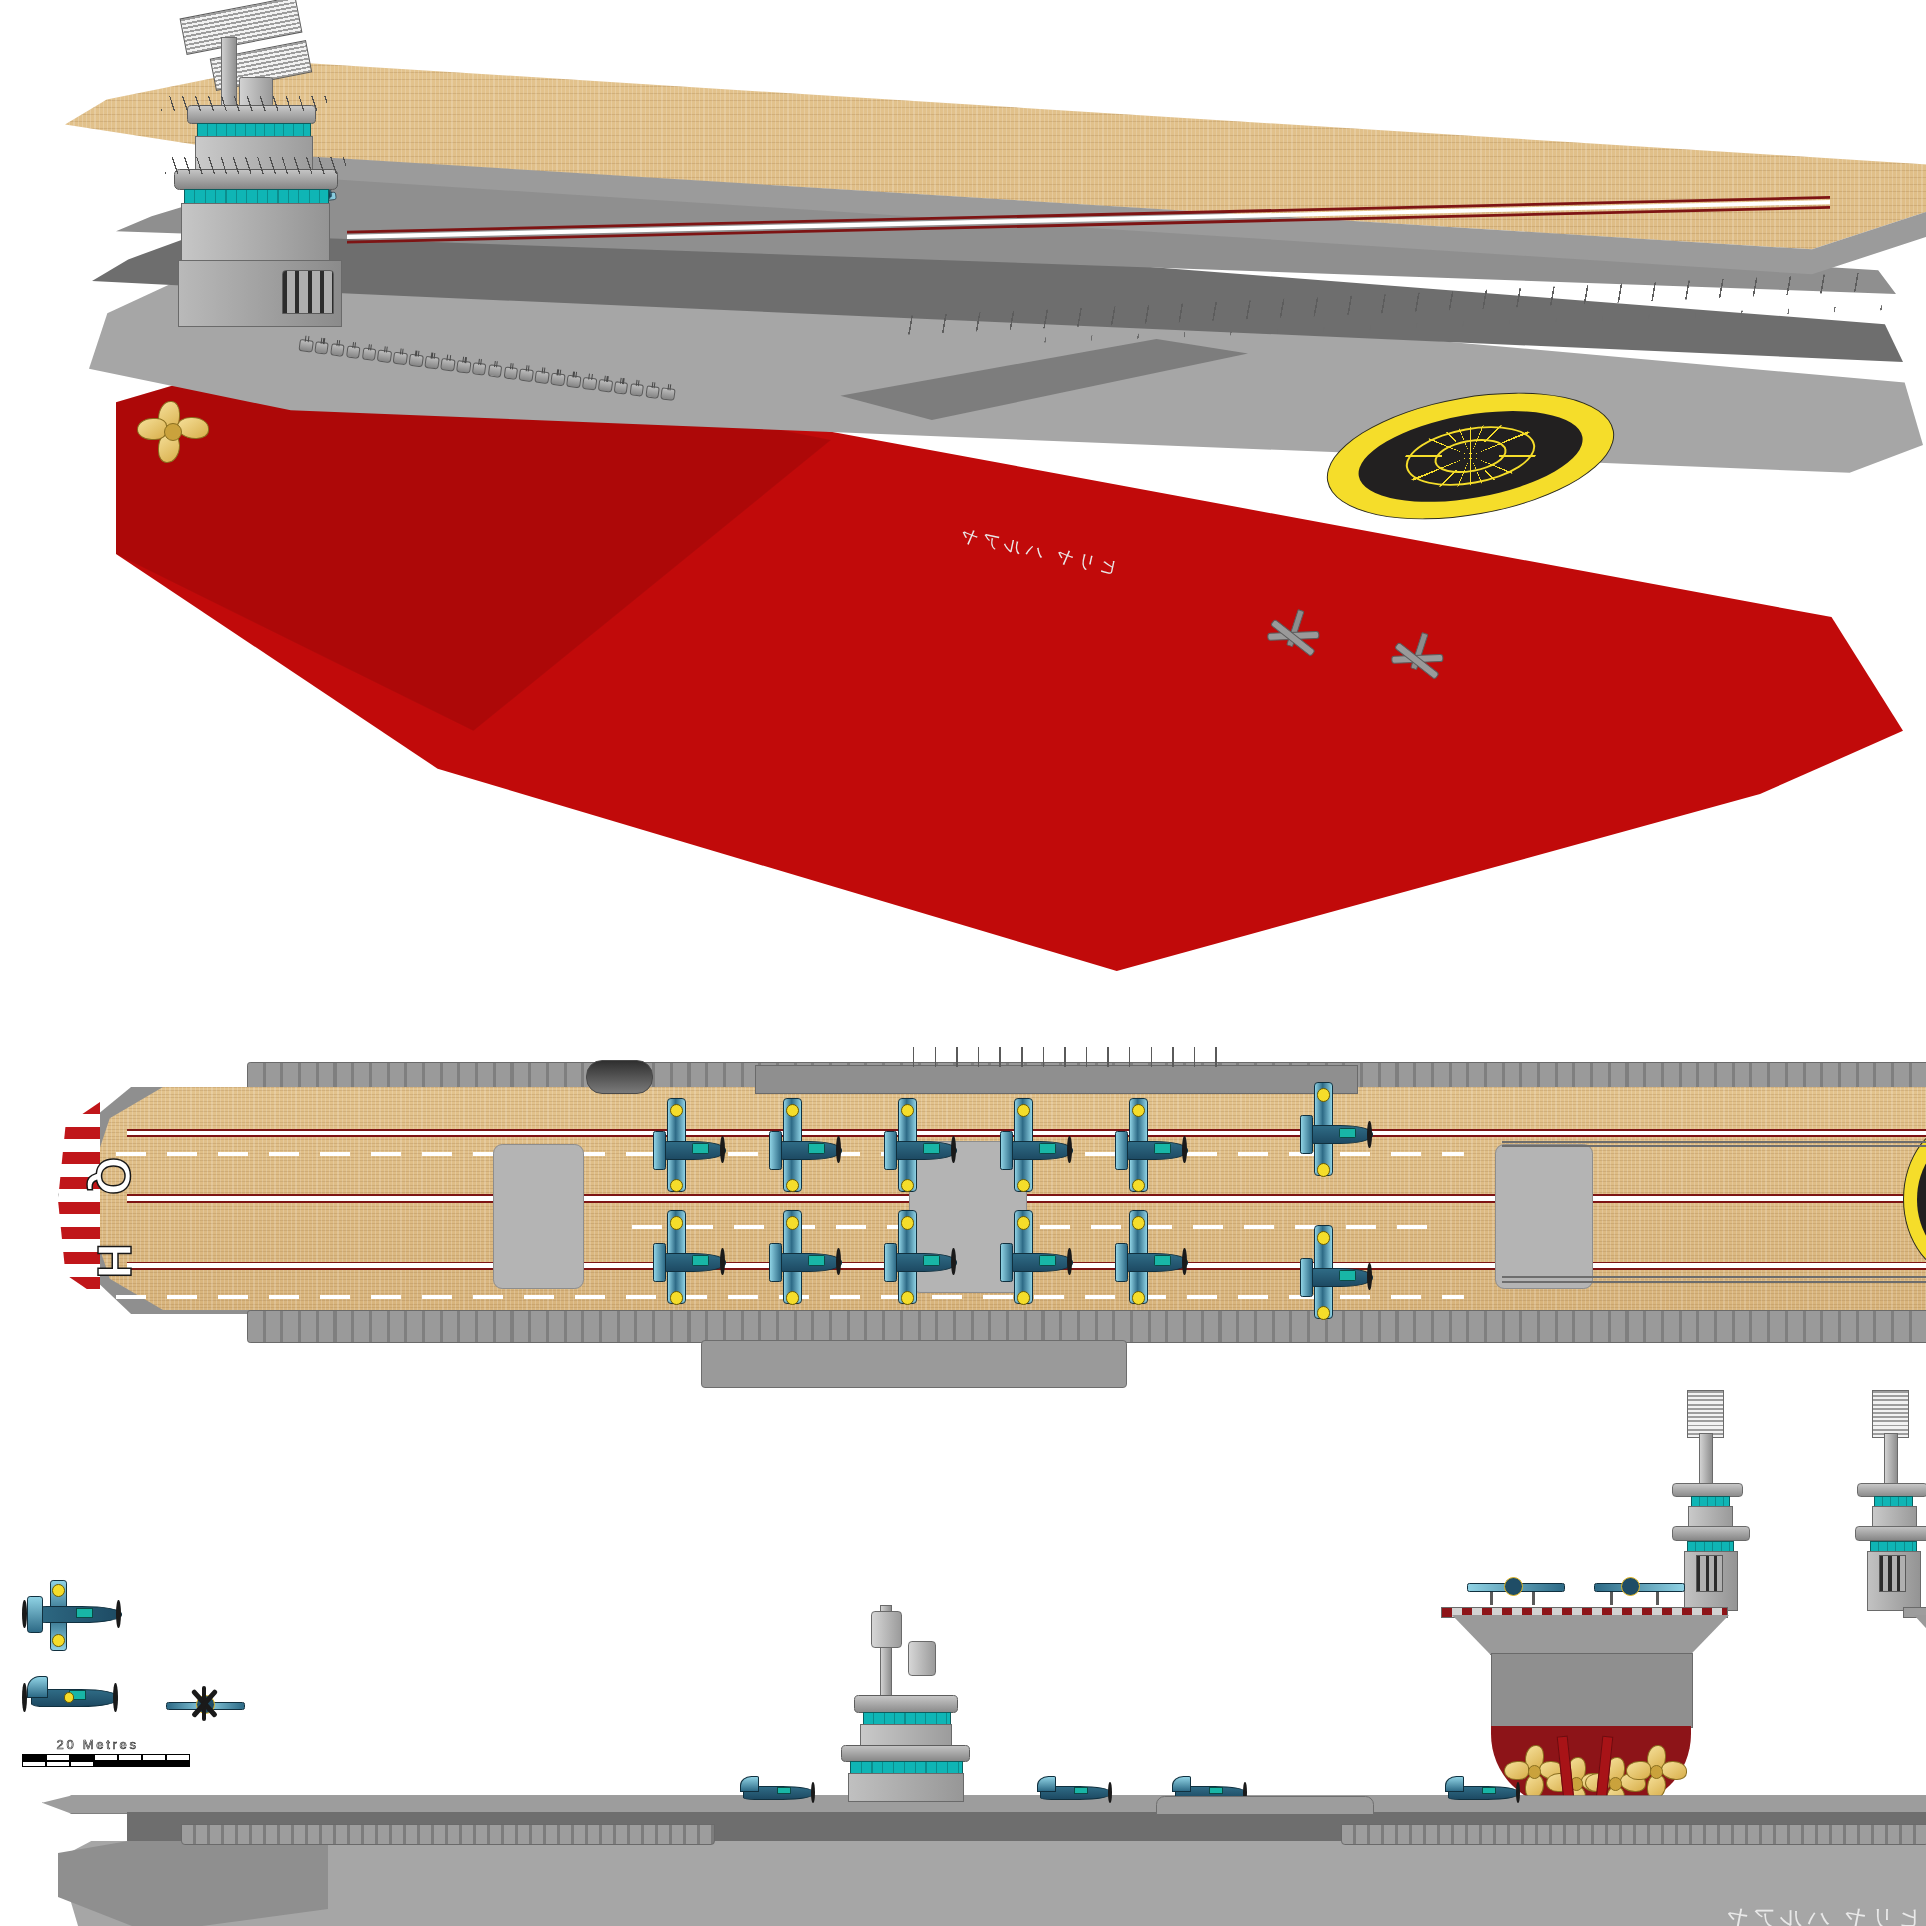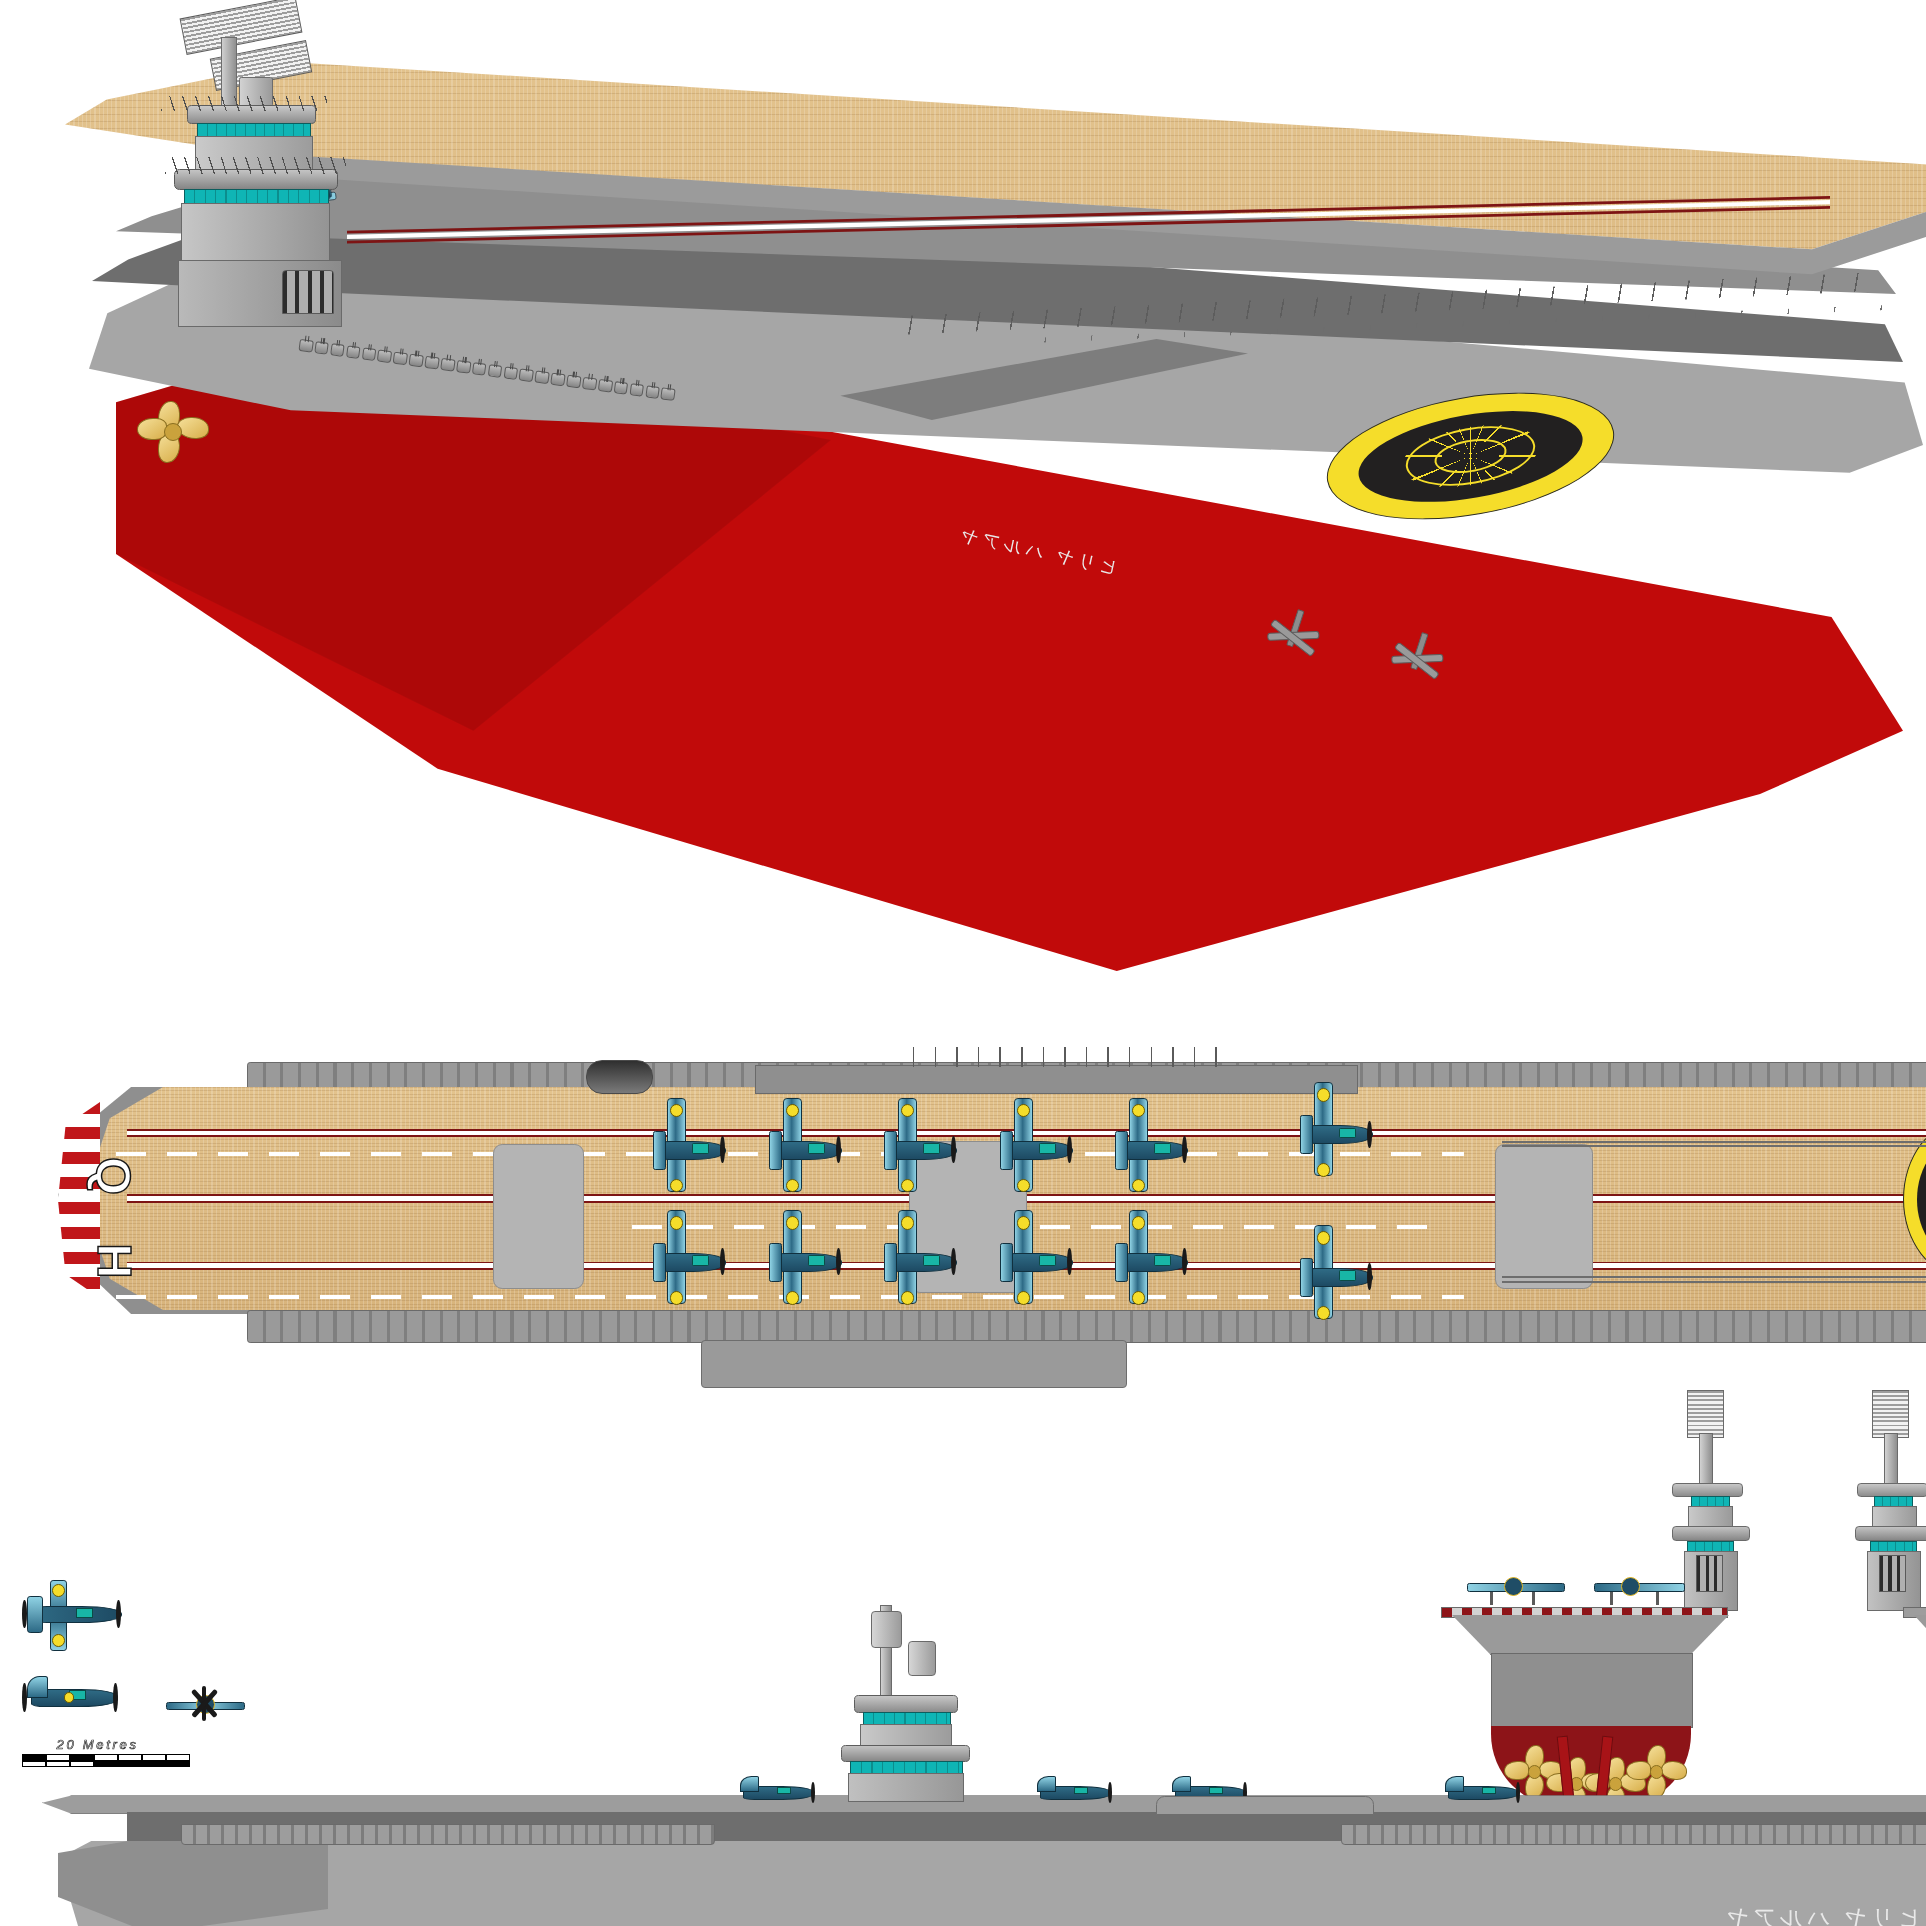--- a/index.html
+++ b/index.html
@@ -520,21 +520,21 @@
       background:linear-gradient(to right,#2d6a86,#8fd2e4 50%,#2d6a86);border:0.4px solid #10303f;border-radius:2.3px;"></div>
     <div class="abs" style="left:30px;top:10.8px;width:17px;height:17px;border-radius:50%;
       background:#1f4d66;border:1.2px solid #e0b525;"></div>
     <div class="abs" style="left:36px;top:1.5px;width:4.6px;height:35px;background:#1a1a1a;border-radius:2.3px;"></div>
     <div class="abs" style="left:21.6px;top:17px;width:35px;height:4.6px;background:#1a1a1a;border-radius:2.3px;transform:rotate(48deg);"></div>
     <div class="abs" style="left:21.6px;top:17px;width:35px;height:4.6px;background:#1a1a1a;border-radius:2.3px;transform:rotate(-48deg);"></div>
   </div>
 </div>
 
 <div class="abs" style="left:11.6px;top:1737px;width:200px;height:42px;">
-  <div class="scaletext" style="left:45px;top:0px;font-style:italic;">20 Metres</div>
+  <div class="scaletext" style="left:45px;top:0px;">20 Metres</div>
   <div class="scalebar" style="left:10.8px;top:17px;">
     <div class="sbrow">
       <div class="sbcell sb-b"></div>
       <div class="sbcell sb-w"></div>
       <div class="sbcell sb-b"></div>
       <div class="sbcell sb-w"></div>
       <div class="sbcell sb-w"></div>
       <div class="sbcell sb-w"></div>
       <div class="sbcell sb-w"></div>
     </div>

